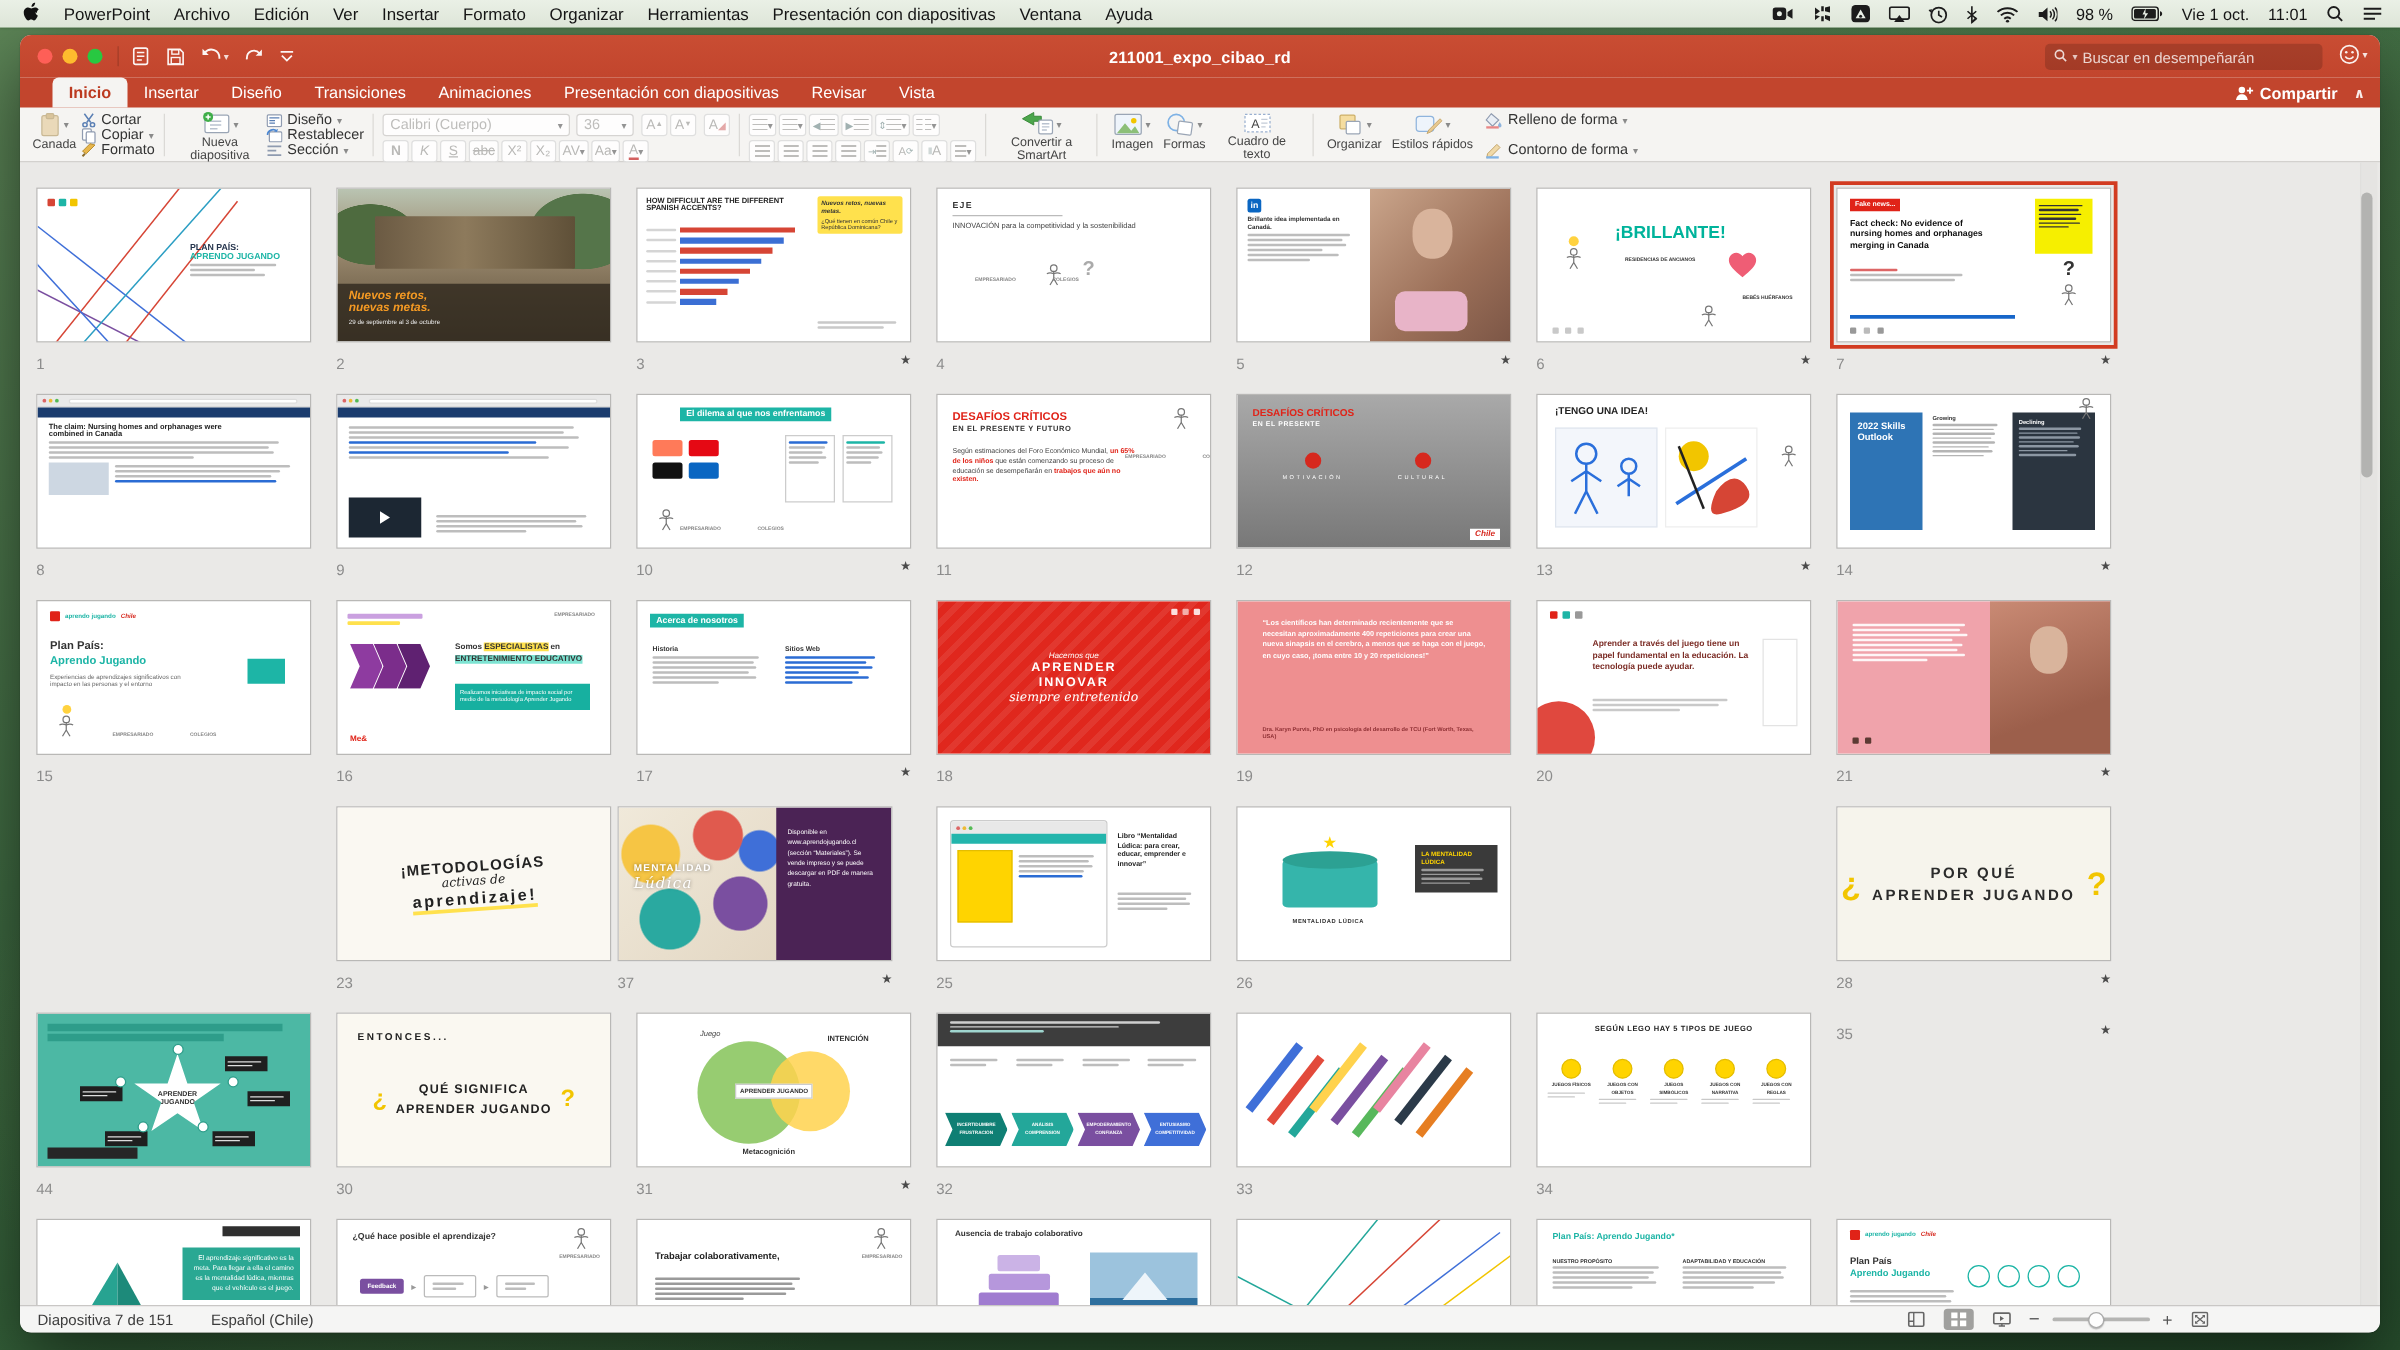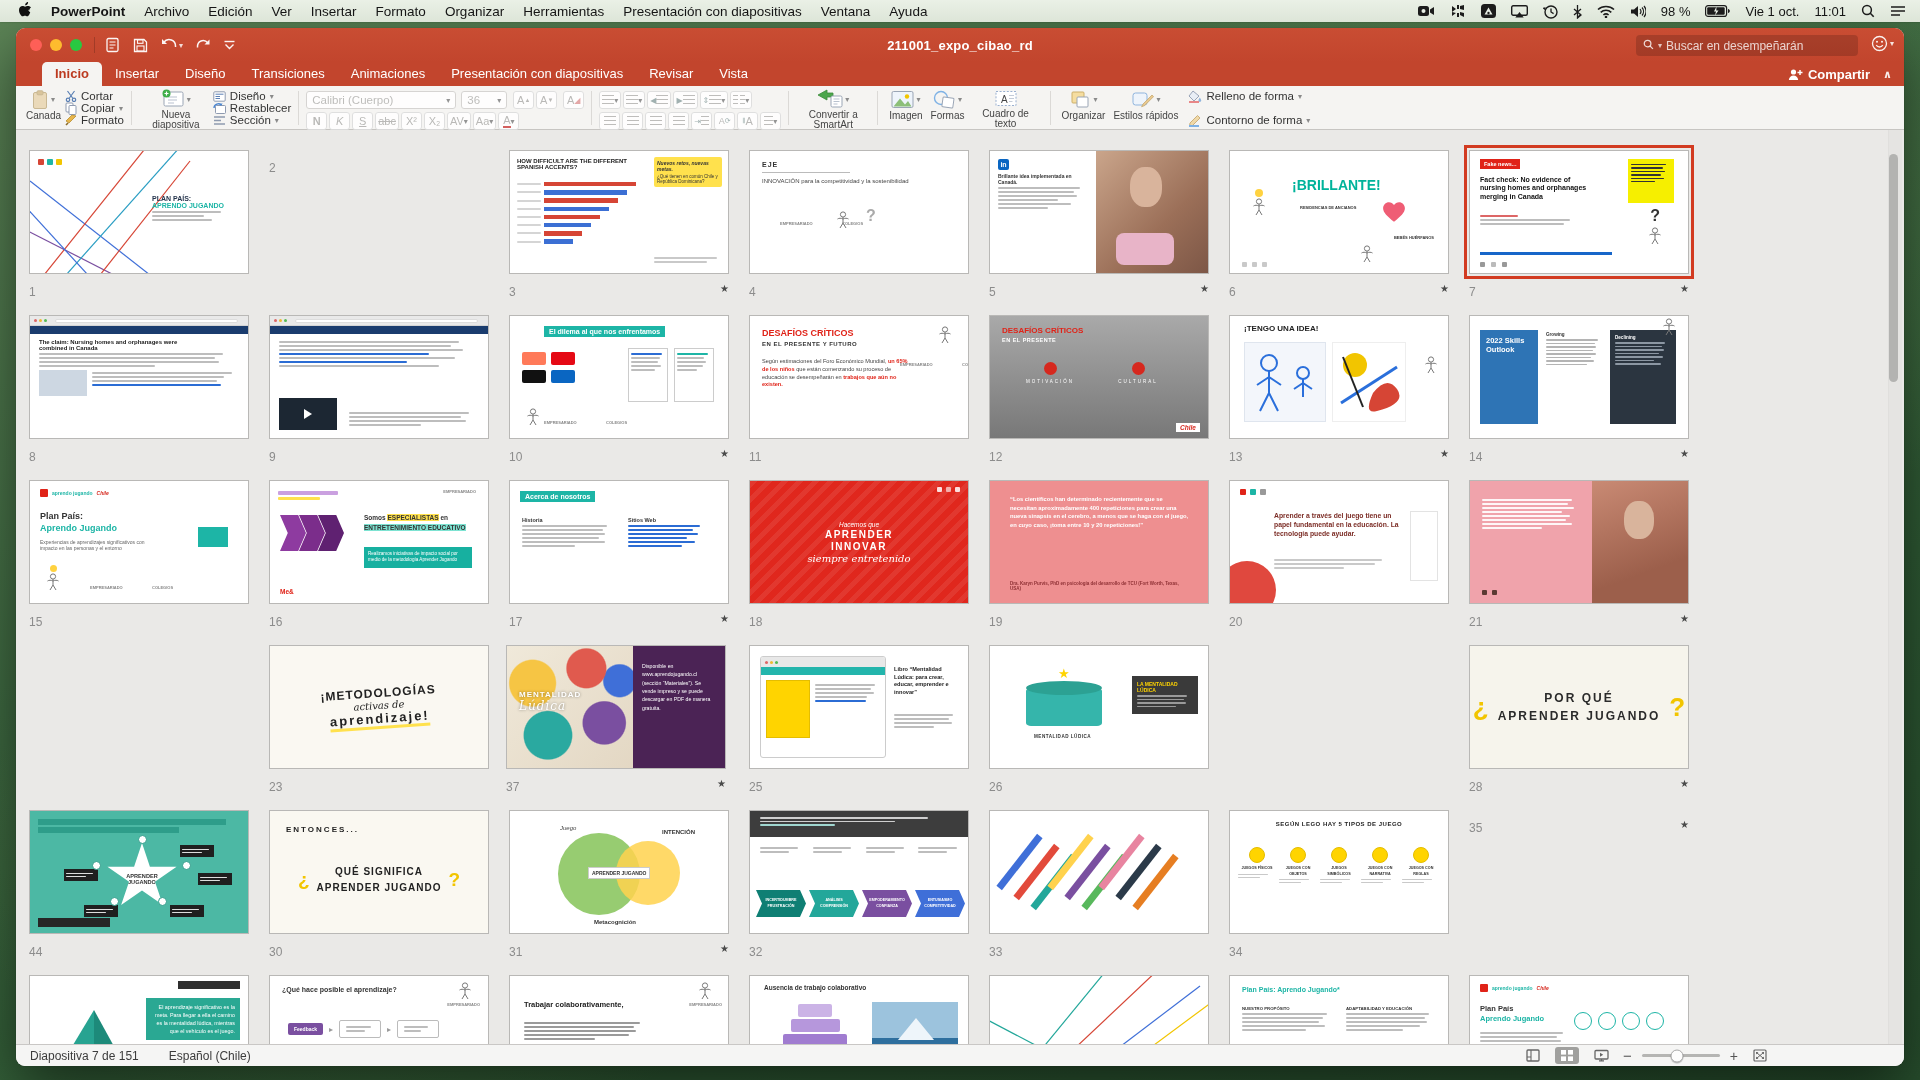--- a/index.html
+++ b/index.html
@@ -7,21 +7,21 @@
   body{background:
     radial-gradient(600px 400px at 20% 80%, rgba(120,160,90,.35), transparent 70%),
     radial-gradient(800px 500px at 80% 20%, rgba(140,180,110,.30), transparent 70%),
     linear-gradient(160deg,#5d8557 0%,#3f6b42 40%,#2e5a34 70%,#274e2d 100%);}
   
   .menubar{position:fixed;top:0;left:0;right:0;height:22px;display:flex;align-items:center;
     background:linear-gradient(#eaf0e6,#dde5d8);color:#151515;font-size:13.5px;z-index:50;
     box-shadow:0 0 2px rgba(0,0,0,.25);}
   .mb-left{display:flex;align-items:center;gap:19px;padding-left:18px;}
   .mb-item{cursor:default;white-space:nowrap;}
-  .mb-item.app{font-weight:700;}
+  .mb-item.app{font-weight:400;}
   .mb-right{margin-left:auto;display:flex;align-items:center;gap:15px;padding-right:14px;}
   .mb-right svg{display:block;}
   .mb-txt{font-size:13px;}
   
   .window{position:absolute;left:16px;top:28px;width:1888px;height:1038px;border-radius:9px;
     overflow:hidden;box-shadow:0 22px 60px rgba(0,0,0,.55), 0 0 1px rgba(0,0,0,.4);background:#f5f4f2;}
   .titlebar{height:34px;background:linear-gradient(#c94d33,#c2452d);position:relative;display:flex;align-items:center;}
   .lights{display:flex;gap:8px;padding-left:14px;}
   .light{width:12px;height:12px;border-radius:50%;}
   .l-close{background:#fe5f57;}.l-min{background:#febb2e;}.l-zoom{background:#28c841;}
@@ -546,20 +546,29 @@
             <div style="font-size:7px;font-weight:700;color:#26354d">PLAN PAÍS:</div>
             <div style="font-size:7px;font-weight:800;color:#1db5a6">APRENDO JUGANDO</div>
             <div class="ln" style="width:80%;background:#bdbdbd;height:2px"></div>
             <div class="ln" style="width:60%;background:#bdbdbd;height:2px"></div>
             <div class="ln" style="width:70%;background:#bdbdbd;height:2px"></div>
           </div>
         </div>
   <div class="numrow"><span class="num">1</span></div>
       </div>
       <div class="cell" style="left: 253px; top: 20px;">
+        <div class="thumb">
+          <div style="position:absolute;inset:0"></div>
+          <div style="position:absolute;inset:0;background:radial-gradient(60px 40px at 12% 30%,#4e6b3f 0 60%,transparent 61%),radial-gradient(70px 50px at 90% 28%,#55754a 0 60%,transparent 61%),linear-gradient(180deg,#b9c4b2 0%,#a08f74 35%,#83735a 60%,#6e614b 100%)"></div>
+          <div style="position:absolute;left:30px;top:22px;width:160px;height:42px;background:linear-gradient(90deg,#6b5a43,#8d7a5c 45%,#5f5038);border-radius:1px"></div>
+          <div style="position:absolute;left:0;bottom:0;width:100%;height:46px;background:rgba(22,17,12,.62);padding:5px 9px">
+            <div style="font-size:9.5px;font-weight:800;font-style:italic;color:#f59a23;line-height:1.1">Nuevos retos,<br>nuevas metas.</div>
+            <div style="font-size:5px;color:#eee;margin-top:2px">29 de septiembre al 3 de octubre</div>
+          </div>
+        </div>
   <div class="numrow"><span class="num">2</span></div>
       </div>
       <div class="cell" style="left: 493px; top: 20px;">
         <div class="thumb">
           <div style="position:absolute;left:7px;top:7px;width:116px;font-size:6px;font-weight:800;color:#222">HOW DIFFICULT ARE THE DIFFERENT SPANISH ACCENTS?</div>
           <div style="position:absolute;left:7px;top:28px;width:130px">
             <div style="display:flex;align-items:center;gap:3px;margin:2.2px 0">
               <div style="width:24px">
                 <div class="ln" style="width:100%;background:#d5d5d5;height:2px"></div>
               </div>
@@ -1019,21 +1028,21 @@
         <div class="thumb">
           <div style="position:absolute;inset:0;background:#faf8f2"></div>
           <div style="position:absolute;inset:0;display:flex;flex-direction:column;align-items:center;justify-content:center;transform:rotate(-4deg)">
             <div style="font-size:12px;font-weight:900;color:#222;letter-spacing:1px">¡METODOLOGÍAS</div>
             <div style="font-family:'DejaVu Serif',serif;font-style:italic;font-size:10px;color:#222">activas de</div>
             <div style="font-size:13px;font-weight:900;color:#222;letter-spacing:2px;border-bottom:3px solid #ffe14d">aprendizaje!</div>
           </div>
         </div>
   <div class="numrow"><span class="num">23</span></div>
       </div>
-      <div class="cell" style="left: 490px; top: 515px;">
+      <div class="cell" style="left: 478px; top: 515px;">
         <div class="thumb">
           <div style="position:absolute;left:0;top:0;width:128px;height:124px;background:radial-gradient(circle at 20% 30%,#f6c544 0 17%,transparent 18%),radial-gradient(circle at 62% 18%,#e05a4e 0 15%,transparent 16%),radial-gradient(circle at 32% 72%,#2aa9a0 0 19%,transparent 20%),radial-gradient(circle at 76% 62%,#7a4fa0 0 17%,transparent 18%),radial-gradient(circle at 88% 28%,#3f6fd8 0 11%,transparent 12%),linear-gradient(135deg,#f0e9da,#e3d7c3)">
             <div style="position:absolute;left:12px;top:44px;color:#fff;font-size:8px;font-weight:800;letter-spacing:1px;text-shadow:0 0 3px rgba(0,0,0,.45)">MENTALIDAD<br><span style="font-family:'DejaVu Serif',serif;font-style:italic;font-size:12px;font-weight:400">Lúdica</span></div>
           </div>
           <div style="position:absolute;right:0;top:0;width:92px;height:124px;background:#4b2355;color:#fff;padding:16px 9px;font-size:5.2px;line-height:1.6">Disponible en www.aprendojugando.cl (sección “Materiales”). Se vende impreso y se puede descargar en PDF de manera gratuita.</div>
         </div>
   <div class="numrow"><span class="num">37</span><span class="nstar">★</span></div>
       </div>
       <div class="cell" style="left: 733px; top: 515px;">
         <div class="thumb">

